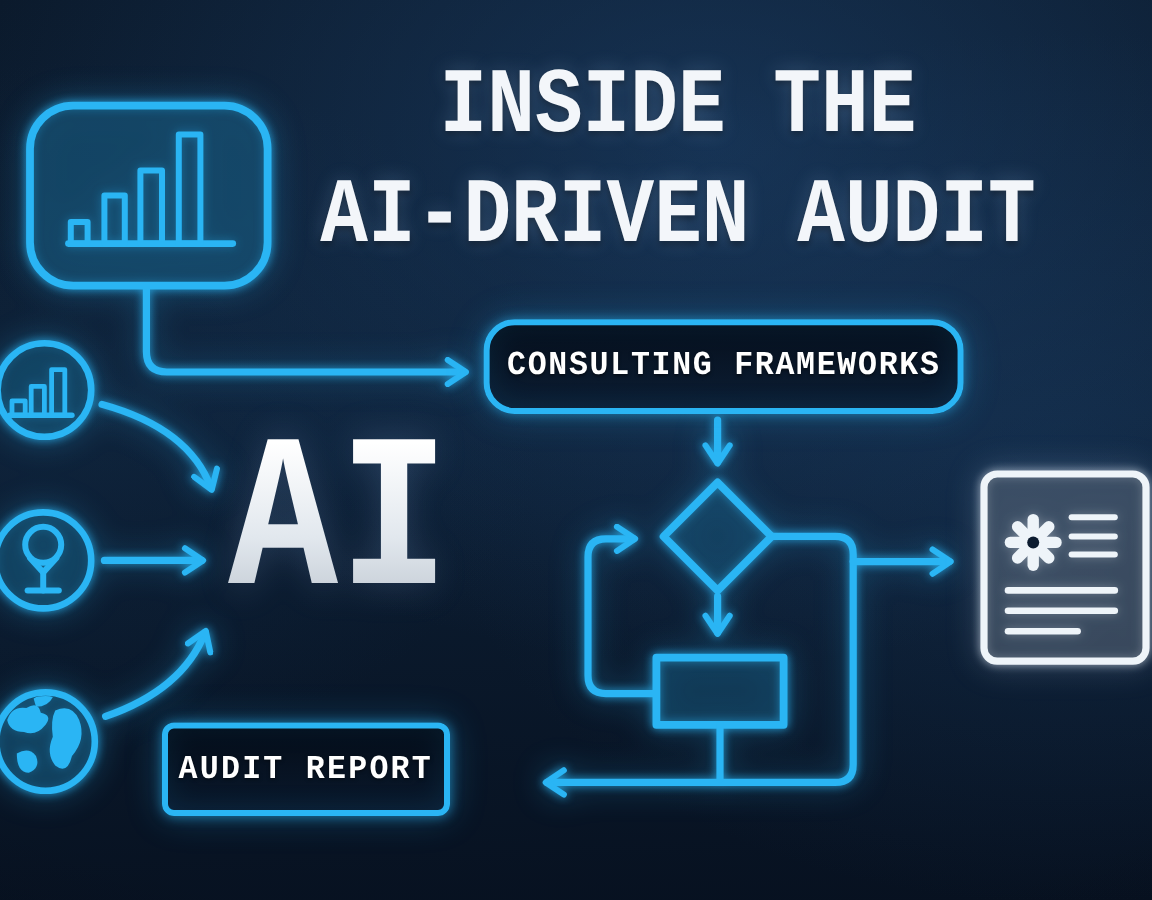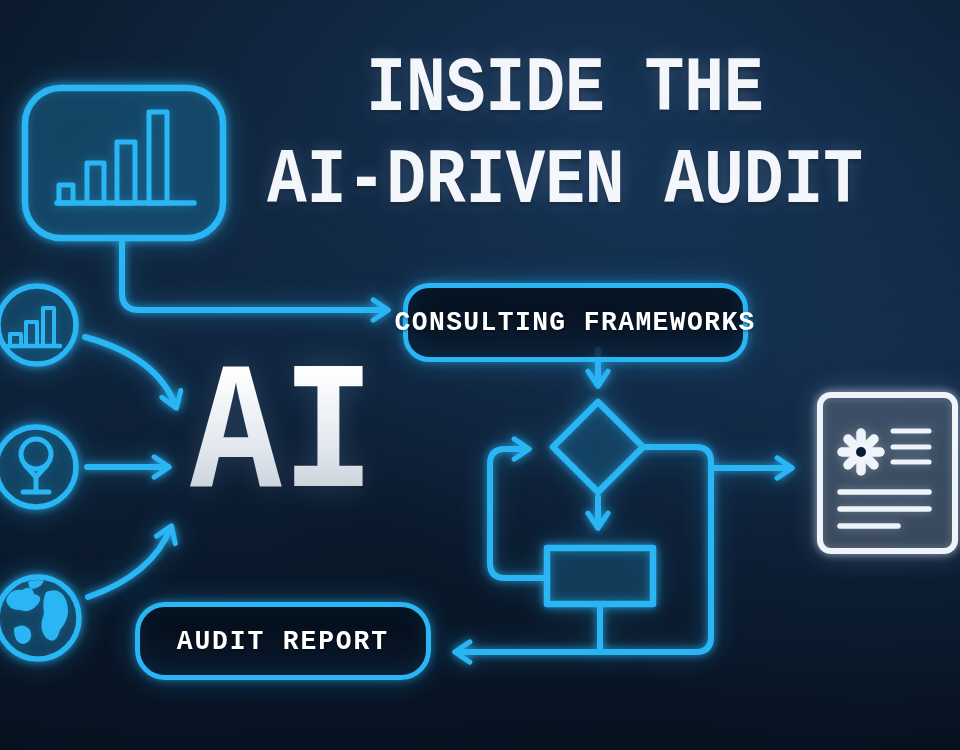--- a/index.html
+++ b/index.html
@@ -33,22 +33,22 @@
     -webkit-background-clip:text;background-clip:text;color:transparent;
     filter:drop-shadow(0 0 16px rgba(160,200,255,.18));
   }
   .node-box{
     position:absolute;display:flex;align-items:center;justify-content:center;
     border:5px solid #2ab5f4;color:#ffffff;font-weight:bold;white-space:nowrap;
     background:linear-gradient(180deg,rgba(4,11,22,.88),rgba(10,26,46,.80));
     box-shadow:0 0 10px rgba(42,181,244,.55),0 0 30px rgba(42,181,244,.28),inset 0 0 24px rgba(42,181,244,.10);
     text-shadow:0 1px 3px rgba(0,0,0,.5);
   }
-  .consulting-box{left:403px;top:266px;width:345px;height:79px;border-radius:26px;font-size:28px;letter-spacing:1.5px;margin-top:17px;}
-  .audit-box{left:135px;top:602px;width:296px;height:78px;border-radius:30px;font-size:28px;letter-spacing:2px;}
+  .consulting-box{left:403px;top:266px;width:400px;height:79px;border-radius:26px;font-size:28px;letter-spacing:1.5px;}
+  .audit-box{left:135px;top:602px;width:240px;height:78px;border-radius:10px;font-size:28px;letter-spacing:2px;}
   .node-box > span{transform:scaleX(.94);}
 </style>
 </head>
 <body>
 
 <div id="canvas">
 
   <svg class="overlay" viewBox="0 0 960 750">
     <defs>
       <marker id="arr" viewBox="0 0 10 10" refX="7" refY="5" markerWidth="4.2" markerHeight="4.2" orient="auto-start-reverse">

